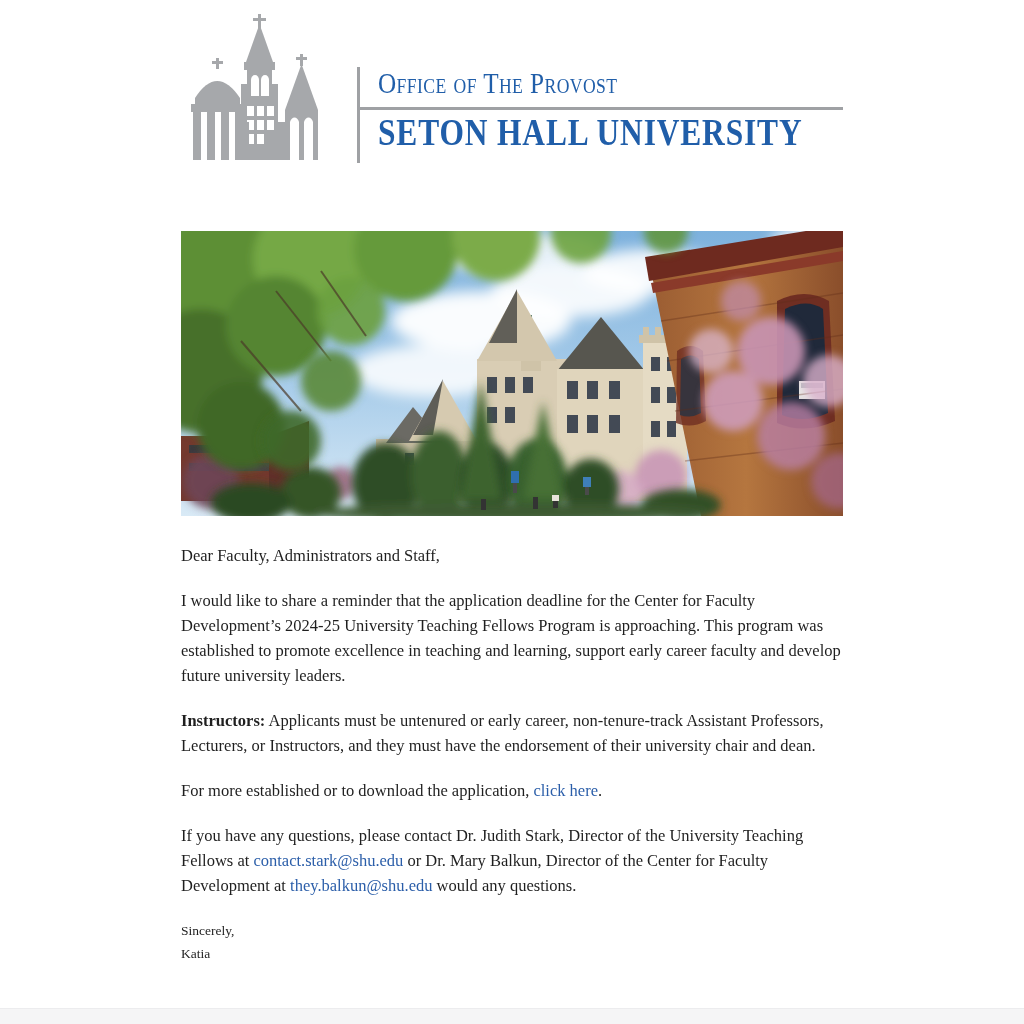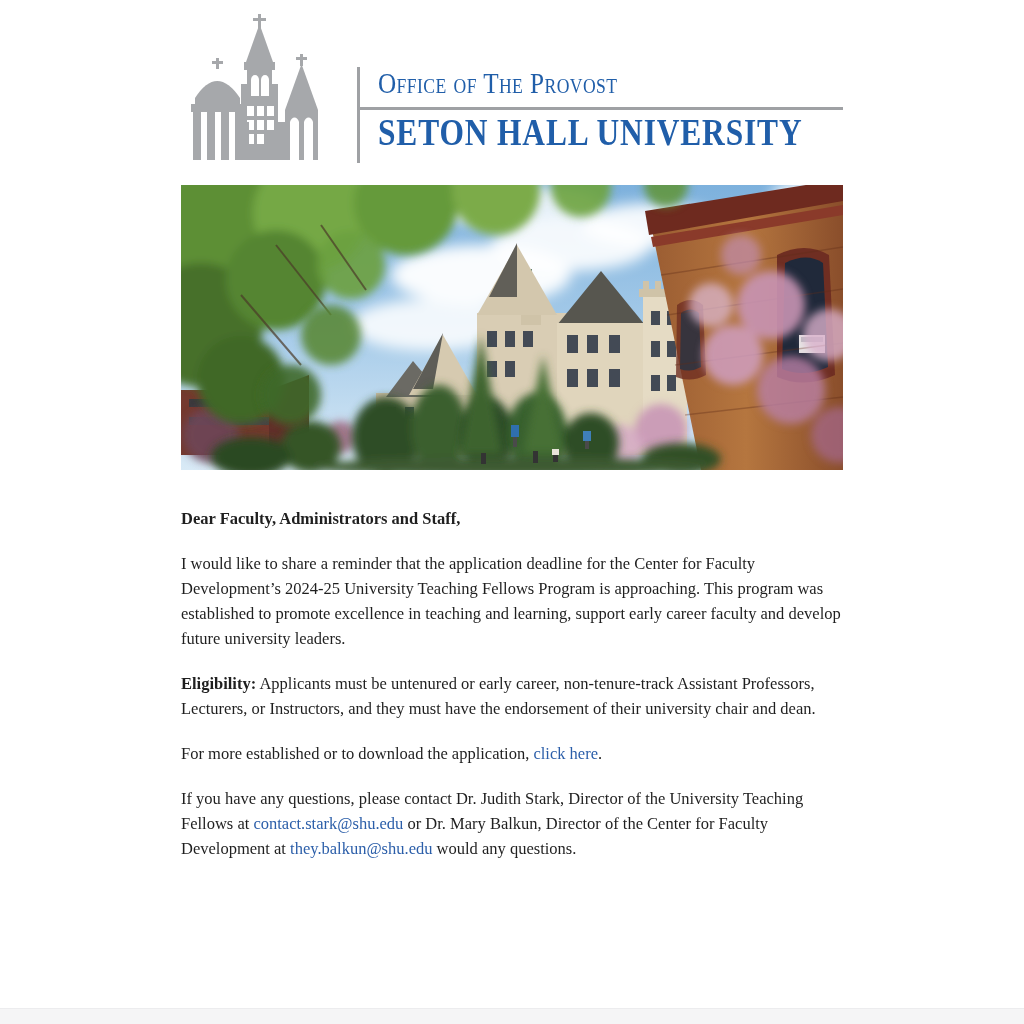--- a/index.html
+++ b/index.html
@@ -13,21 +13,21 @@
     font-family: "Liberation Serif", serif;
   }
   .email-container {
     width: 662px;
     margin: 0 auto;
     position: relative;
   }
   
   .brand-header {
     position: relative;
-    height: 185px;
+    height: 231px;
   }
   .crest {
     position: absolute;
     left: 0;
     top: 10px;
     width: 164px;
     height: 150px;
   }
   .brand-vrule {
     position: absolute;
@@ -77,21 +77,21 @@
   }
   
   .letter {
     color: #1f1f1f;
     font-size: 16.5px;
     line-height: 25px;
   }
   .letter p {
     margin: 20px 0 0 0;
   }
-  .letter p.salutation { margin-top: 36px; font-weight: bold; }
+  .letter p.salutation { margin-top: 27px; }
   .letter .lbl { font-weight: bold; }
   .letter a {
     color: #2b5ea9;
     cursor: pointer;
   }
   .signoff {
     margin-top: 21px;
     font-size: 13.5px;
     line-height: 23px;
   }
@@ -336,23 +336,27 @@
       <circle cx="150" cy="150" r="30" fill="#558530" opacity="0.85"></circle>
       <circle cx="110" cy="210" r="30" fill="#3f6827" opacity="0.9"></circle>
     </g>
   </svg>
 
   <div class="letter">
     <p class="salutation">Dear Faculty, Administrators and Staff,</p>
 
     <p>I would like to share a reminder that the application deadline for the Center for Faculty Development’s 2024-25 University Teaching Fellows Program is approaching. This program was established to promote excellence in teaching and learning, support early career faculty and develop future university leaders.</p>
 
-    <p><span class="lbl">Eligibility:</span><span> Applicants must be untenured or early career, non-tenure-track Assistant Professors, Lecturers, or Instructors, and they must have the endorsement of their university chair and dean.</span></p>
+    <p><span class="lbl">Instructors:</span><span> Applicants must be untenured or early career, non-tenure-track Assistant Professors, Lecturers, or Instructors, and they must have the endorsement of their university chair and dean.</span></p>
 
 
     <p><span>For more established or to download the application, </span><a>click here</a><span>.</span></p>
 
     <p><span>If you have any questions, please contact Dr. Judith Stark, Director of the University Teaching Fellows at </span><a>contact.stark@shu.edu</a><span> or Dr. Mary Balkun, Director of the Center for Faculty Development at </span><a>they.balkun@shu.edu</a><span> would any questions.</span></p>
 
+    <div class="signoff">
+      <div>Sincerely,</div>
+      <div>Katia</div>
+    </div>
   </div>
 </div>
 
 <div class="footer-band"></div>
 
 </body></html>

